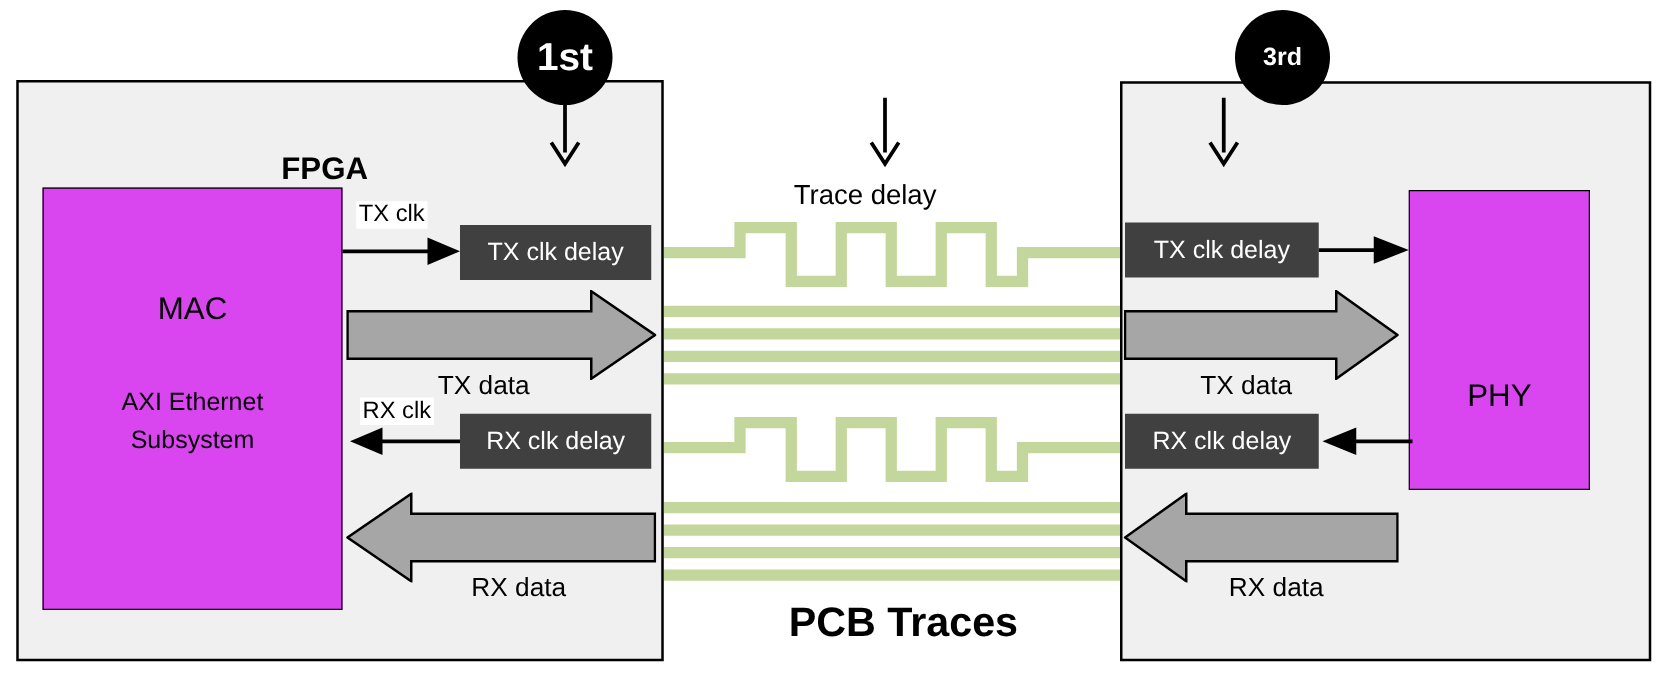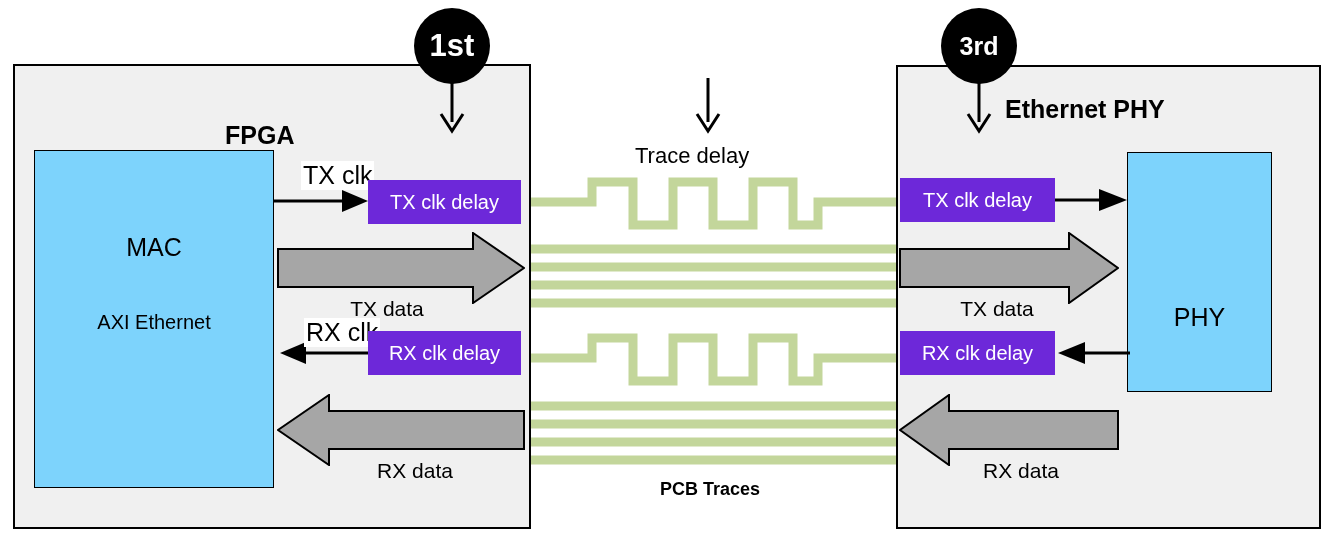--- a/index.html
+++ b/index.html
@@ -27,21 +27,21 @@
     font-weight:bold;
     letter-spacing:0px;
     white-space:nowrap;
   }
   #fpga-title{left:225px;top:93px;margin-top:28px;}
   #phy-title{left:1005px;top:95px;}
 
   
   .block-green{
     position:absolute;
-    background:#7dd3fc;
+    background:#d946ef;
     border:1.5px solid #000;
     box-sizing:border-box;
   }
   #mac-block{left:34px;top:150px;width:240px;height:338px;}
   #phy-block{left:1127px;top:152px;width:145px;height:240px;}
 
   .block-label{
     position:absolute;
     width:100%;
     text-align:center;
@@ -56,42 +56,41 @@
     top:156px;
     text-align:center;
     font-size:20px;
     line-height:30px;
   }
   #mac-sub span{display:block;}
 
   
   .delay-box{
     position:absolute;
-    background:#6d28d9;
+    background:#404040;
     color:#fff;
     font-size:20px;
     display:flex;
     align-items:center;
     justify-content:center;
     box-sizing:border-box;
     white-space:nowrap;
   }
   #fpga-tx-delay{left:368px;top:180px;width:153px;height:44px;}
   #fpga-rx-delay{left:368px;top:331px;width:153px;height:44px;}
   #phy-tx-delay{left:900px;top:178px;width:155px;height:44px;}
   #phy-rx-delay{left:900px;top:331px;width:155px;height:44px;}
 
   
   .clk-label{
     position:absolute;
     background:#ffffff;
-    font-size:25px;
+    font-size:19px;
     padding:0 2px;
     white-space:nowrap;
-    margin-left:16px;
   }
   #tx-clk-label{left:285px;top:161px;}
   #rx-clk-label{left:288px;top:318px;}
 
   
   .conn{position:absolute;overflow:visible;}
 
   
   .block-arrow{position:absolute;}
   .block-arrow .ba-label{
@@ -115,38 +114,38 @@
   
   #traces{position:absolute;left:0;top:0;width:1340px;height:541px;}
 
   
   #trace-delay-label{
     position:absolute;left:635px;top:143px;
     font-size:22px;white-space:nowrap;
   }
   #pcb-traces-label{
     position:absolute;left:631px;top:479px;
-    font-size:18px;font-weight:bold;white-space:nowrap;margin-left:29px;
+    font-size:33px;font-weight:bold;white-space:nowrap;
   }
 
   
   .badge{
     position:absolute;
     border-radius:50%;
     background:#000;
     color:#fff;
     font-weight:bold;
     display:flex;
     align-items:center;
     justify-content:center;
     z-index:6;
   }
   #badge-1st{left:414px;top:8px;width:76px;height:76px;font-size:31px;}
   #badge-2nd{left:670px;top:8px;width:76px;height:76px;font-size:31px;}
-  #badge-3rd{left:941px;top:8px;width:76px;height:76px;font-size:25px;}
+  #badge-3rd{left:988px;top:8px;width:76px;height:76px;font-size:20px;}
 
   .badge-arrow{position:absolute;z-index:5;}
   #badge-arrow-1{left:438px;top:78px;}
   #badge-arrow-2{left:694px;top:78px;}
   #badge-arrow-3{left:965px;top:78px;}
 </style>
 </head>
 <body>
 
 <div id="stage">
@@ -172,20 +171,21 @@
     </g>
   </svg>
 
   <div class="chip" id="fpga-chip"></div>
   <div class="chip-title" id="fpga-title">FPGA</div>
 
   <div class="block-green" id="mac-block">
     <div class="block-label" id="mac-label">MAC</div>
     <div id="mac-sub">
       <span>AXI Ethernet</span>
+      <span>Subsystem</span>
     </div>
   </div>
 
   <svg class="conn" style="left:274px;top:186px;width:100px;height:30px" viewBox="0 0 100 30">
     <line x1="0" y1="15" x2="70" y2="15" stroke="#000" stroke-width="3"></line>
     <polygon points="68,4 94,15 68,26" fill="#000"></polygon>
   </svg>
   <div class="clk-label" id="tx-clk-label">TX clk</div>
   <div class="delay-box" id="fpga-tx-delay">TX clk delay</div>
 
@@ -204,21 +204,20 @@
   <div class="delay-box" id="fpga-rx-delay">RX clk delay</div>
 
   <div class="block-arrow" id="fpga-rx-data">
     <svg width="248" height="72" viewBox="0 0 248 72">
       <polygon points="247,17 52,17 52,1 1,36 52,71 52,55 247,55" fill="#a6a6a6" stroke="#000" stroke-width="2"></polygon>
     </svg>
     <div class="ba-label">RX data</div>
   </div>
 
   <div class="chip" id="phy-chip"></div>
-  <div class="chip-title" id="phy-title">Ethernet PHY</div>
 
   <div class="block-green" id="phy-block">
     <div class="block-label" id="phy-label">PHY</div>
   </div>
 
   <div class="delay-box" id="phy-tx-delay">TX clk delay</div>
 
   <svg class="conn" style="left:1055px;top:185px;width:75px;height:30px" viewBox="0 0 75 30">
     <line x1="0" y1="15" x2="46" y2="15" stroke="#000" stroke-width="3"></line>
     <polygon points="44,4 72,15 44,26" fill="#000"></polygon>

